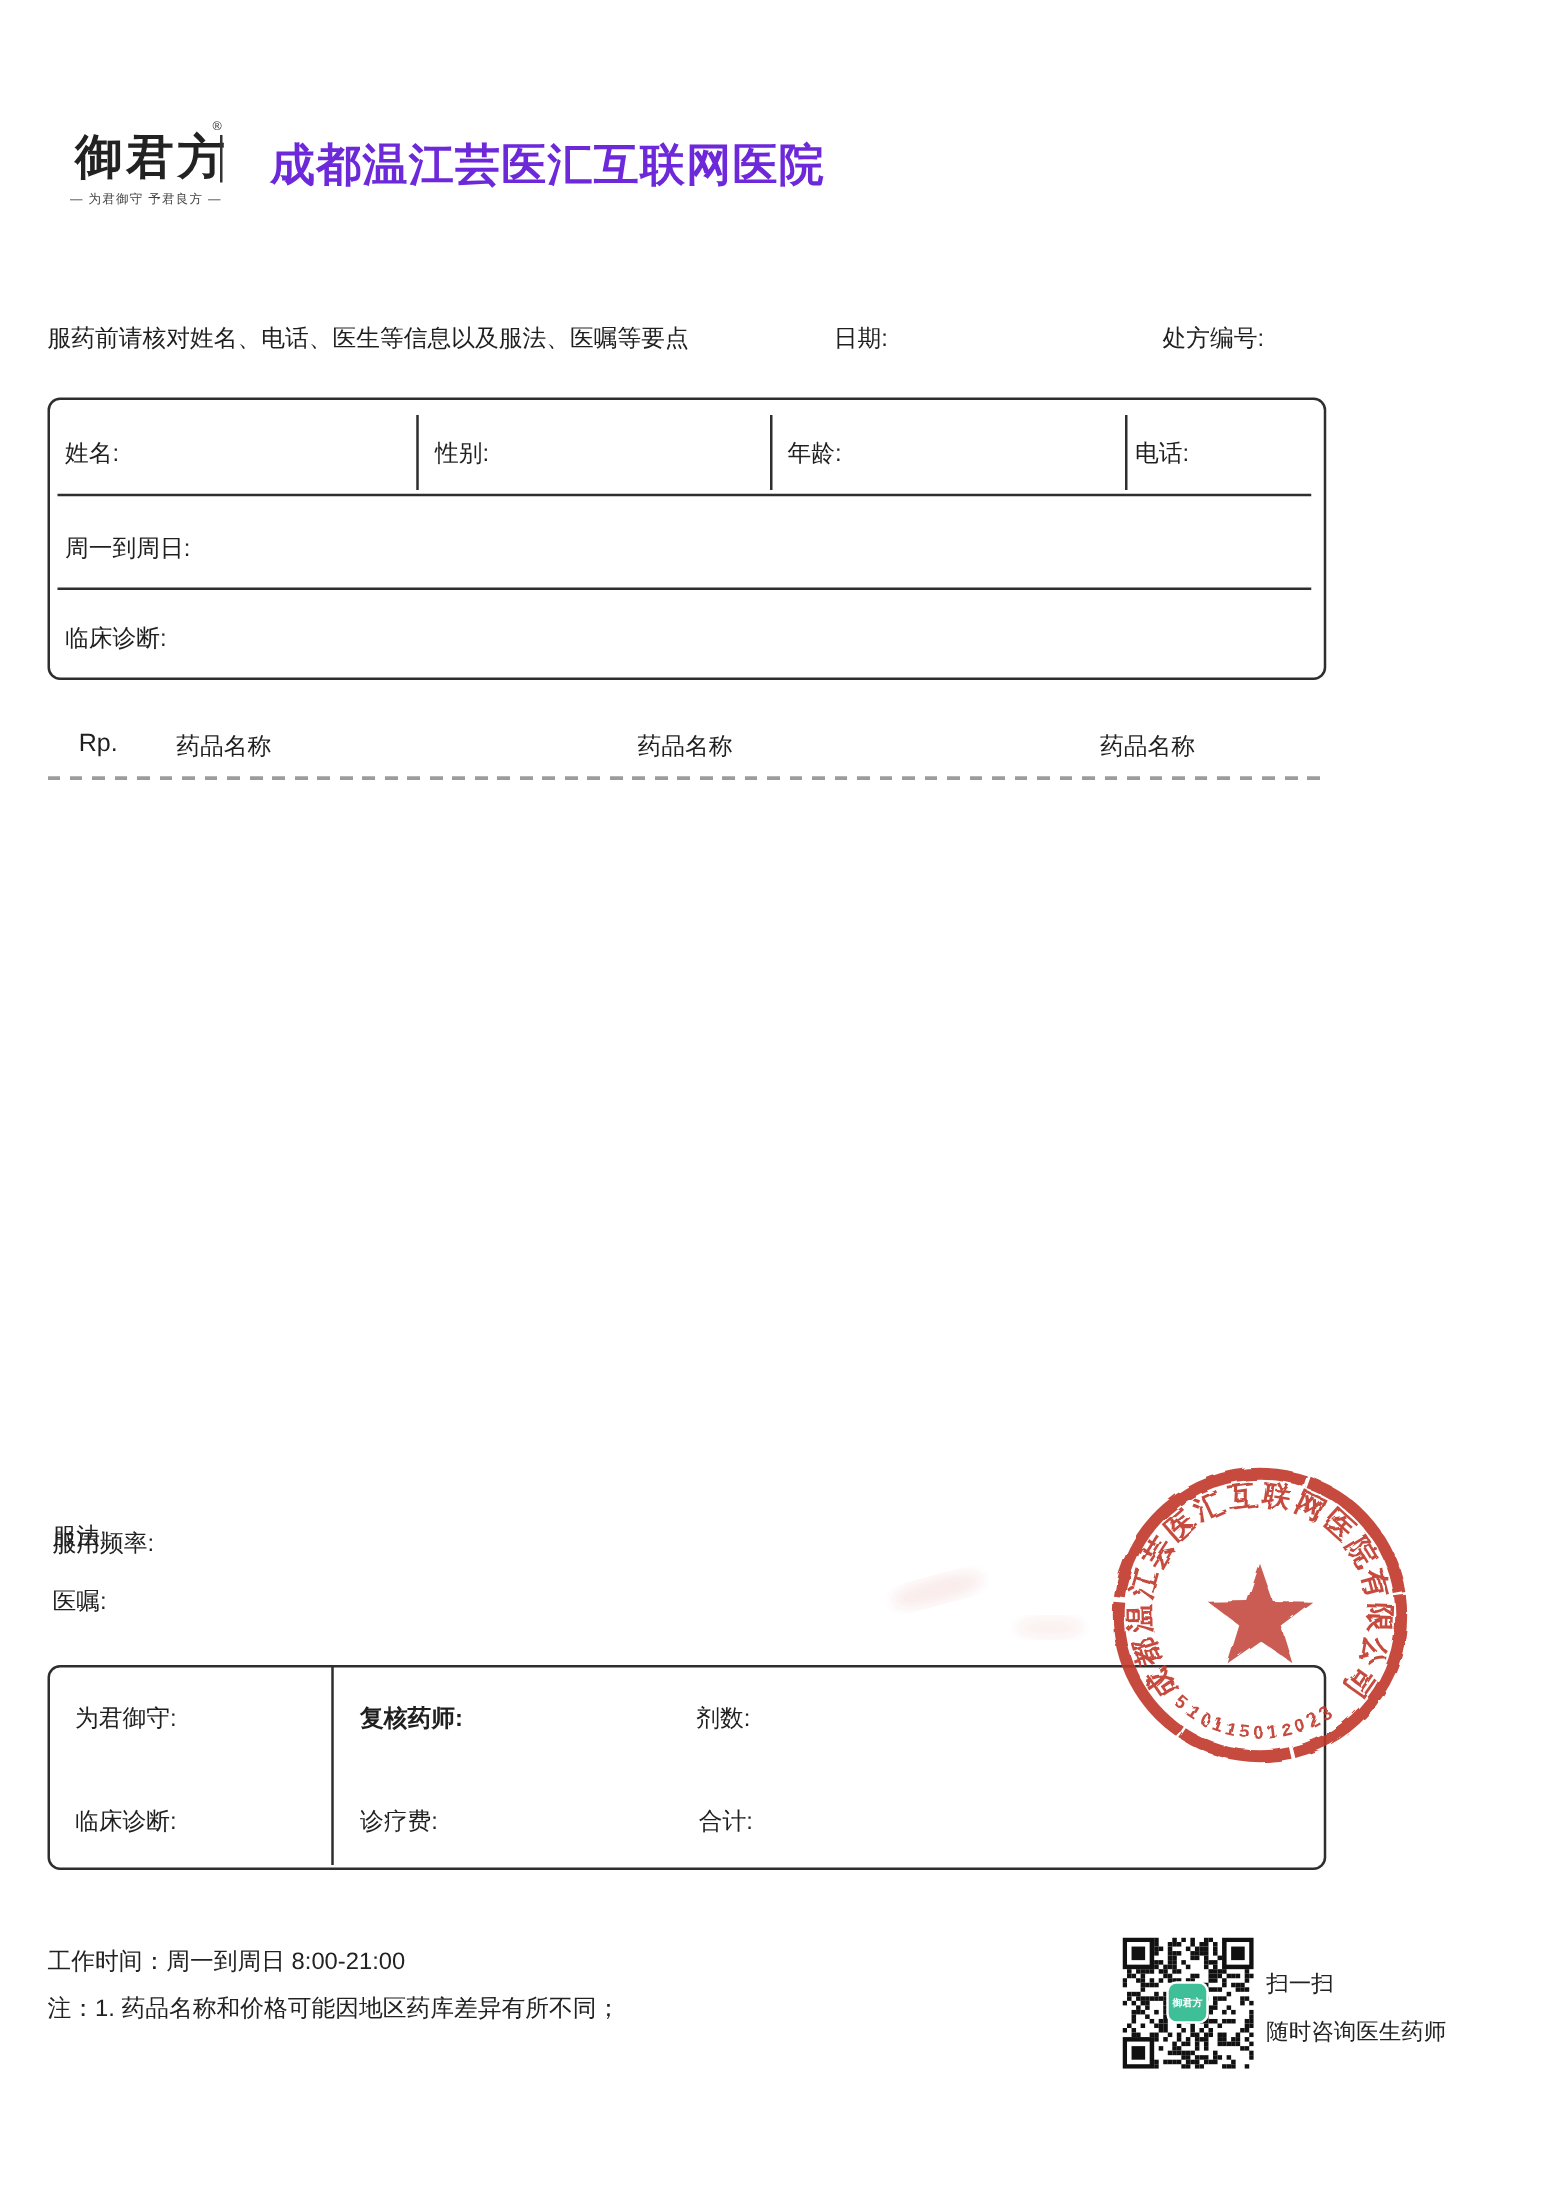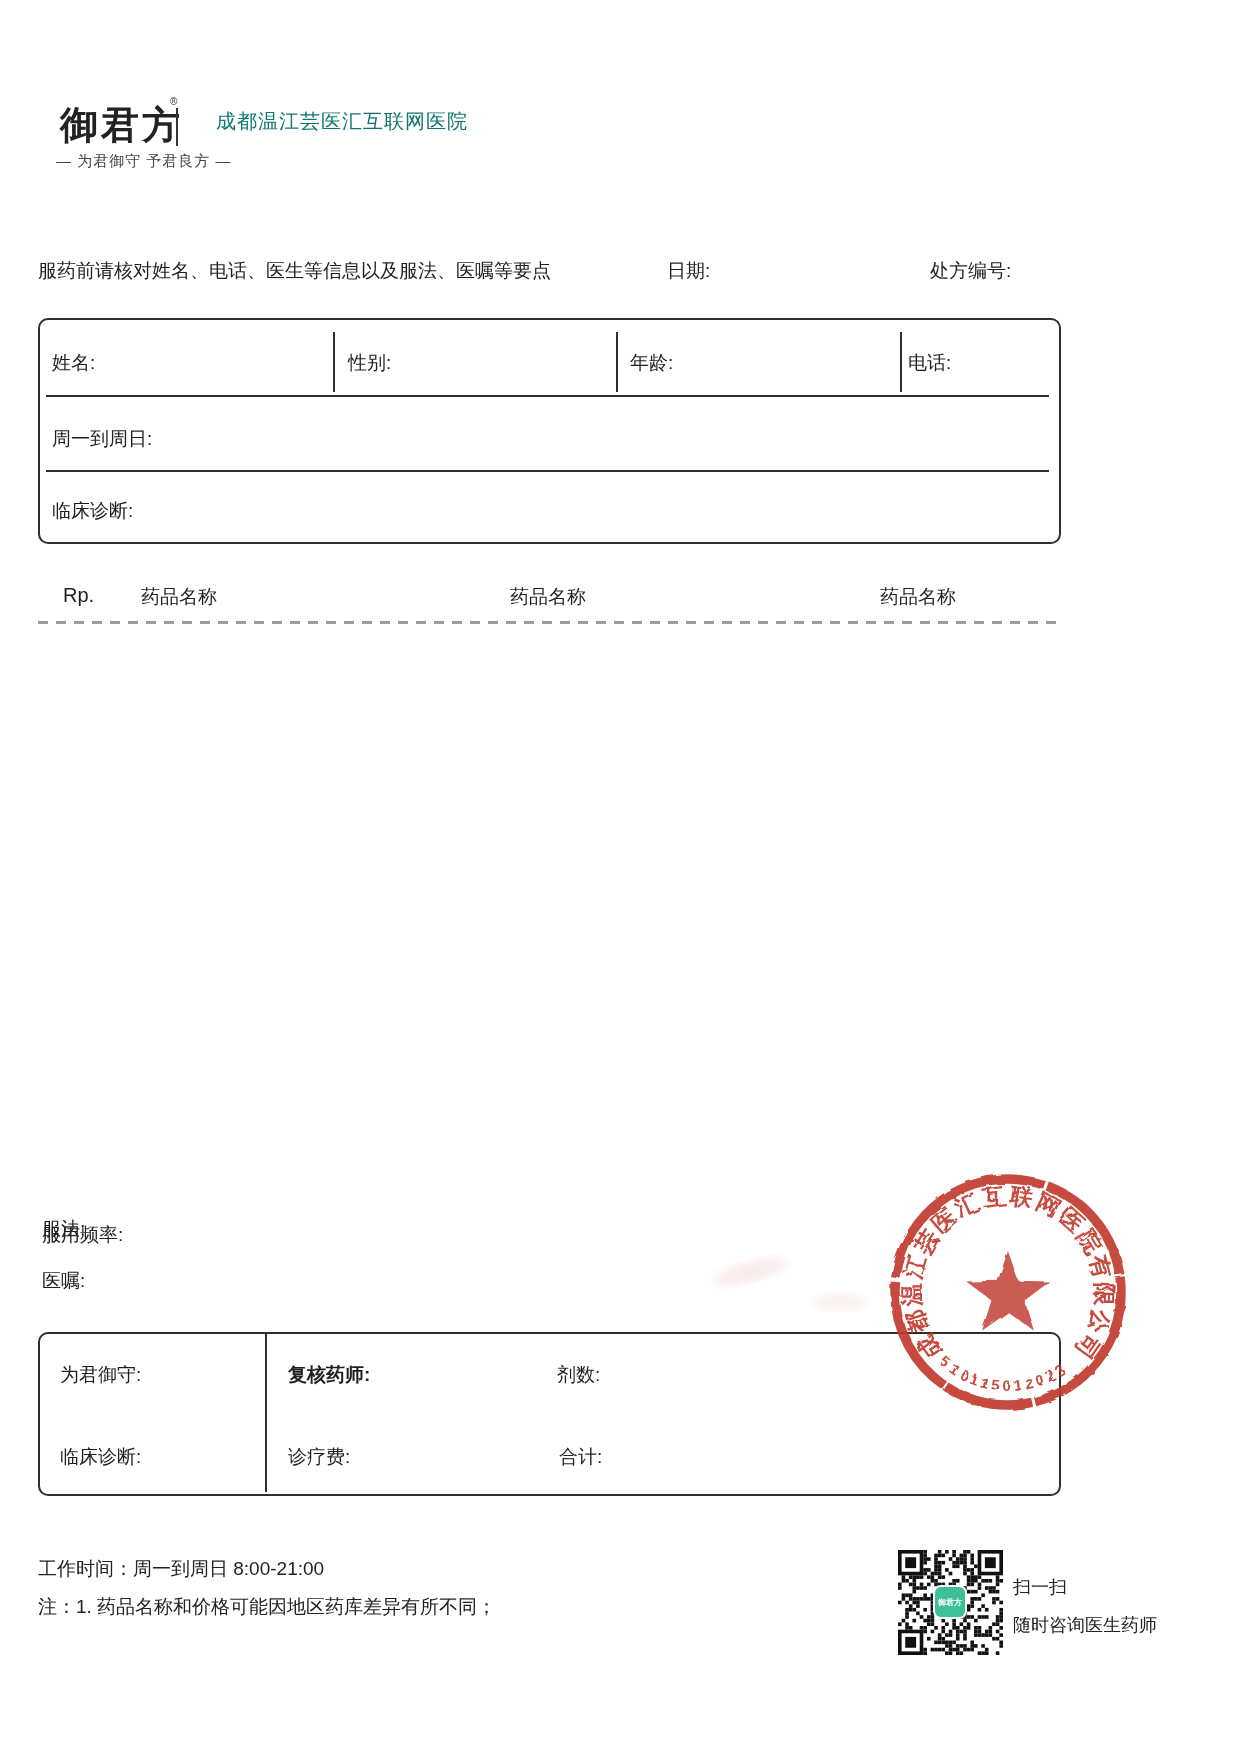--- a/index.html
+++ b/index.html
@@ -4,22 +4,22 @@
 <style>
   :root{ --ink:#1f1f1f; --line:#2e2e2e; --stamp:#c0392b; }
   html,body{margin:0;padding:0;background:#ffffff;}
   body{font-family:"Liberation Sans","DejaVu Sans",sans-serif;color:var(--ink);}
   .page{position:relative;width:1240px;height:1754px;background:#fff;overflow:hidden;}
   .abs{position:absolute;}
   .lbl{font-size:19px;color:var(--ink);white-space:nowrap;}
   .logo-text{font-size:38px;font-weight:700;letter-spacing:3px;color:#222;}
   .logo-reg{font-size:10px;color:#333;}
   .logo-vline{width:2px;height:38px;background:#333;}
-  .tagline{font-size:15px;letter-spacing:1px;color:#444;white-space:nowrap;}
-  .hospital{font-size:20px;font-weight:400;letter-spacing:1px;color:#0f766e;white-space:nowrap;}
+  .tagline{font-size:10px;letter-spacing:1px;color:#444;white-space:nowrap;}
+  .hospital{font-size:36px;font-weight:700;letter-spacing:1px;color:#6d28d9;white-space:nowrap;}
   .boxmain{left:38px;top:318px;width:1019px;height:222px;border:2px solid var(--line);border-radius:10px;}
   .boxsig{left:38px;top:1332px;width:1019px;height:160px;border:2px solid var(--line);border-radius:10px;}
   .hline{height:2px;background:var(--line);}
   .vline{width:2px;background:var(--line);}
   .dashed{height:3px;background:repeating-linear-gradient(90deg,#9c9c9c 0 10px,transparent 10px 18px);}
   .rp{font-size:20px;font-weight:400;}
   .footer-note{font-size:19px;color:#222;white-space:nowrap;}
   .qr-wrap{width:105px;height:105px;}
   .qr-logo{width:30px;height:30px;border-radius:6px;display:flex;align-items:center;justify-content:center;
            color:#fff;font-size:8px;font-weight:700;letter-spacing:0;box-shadow:0 0 0 2px #fff;}

